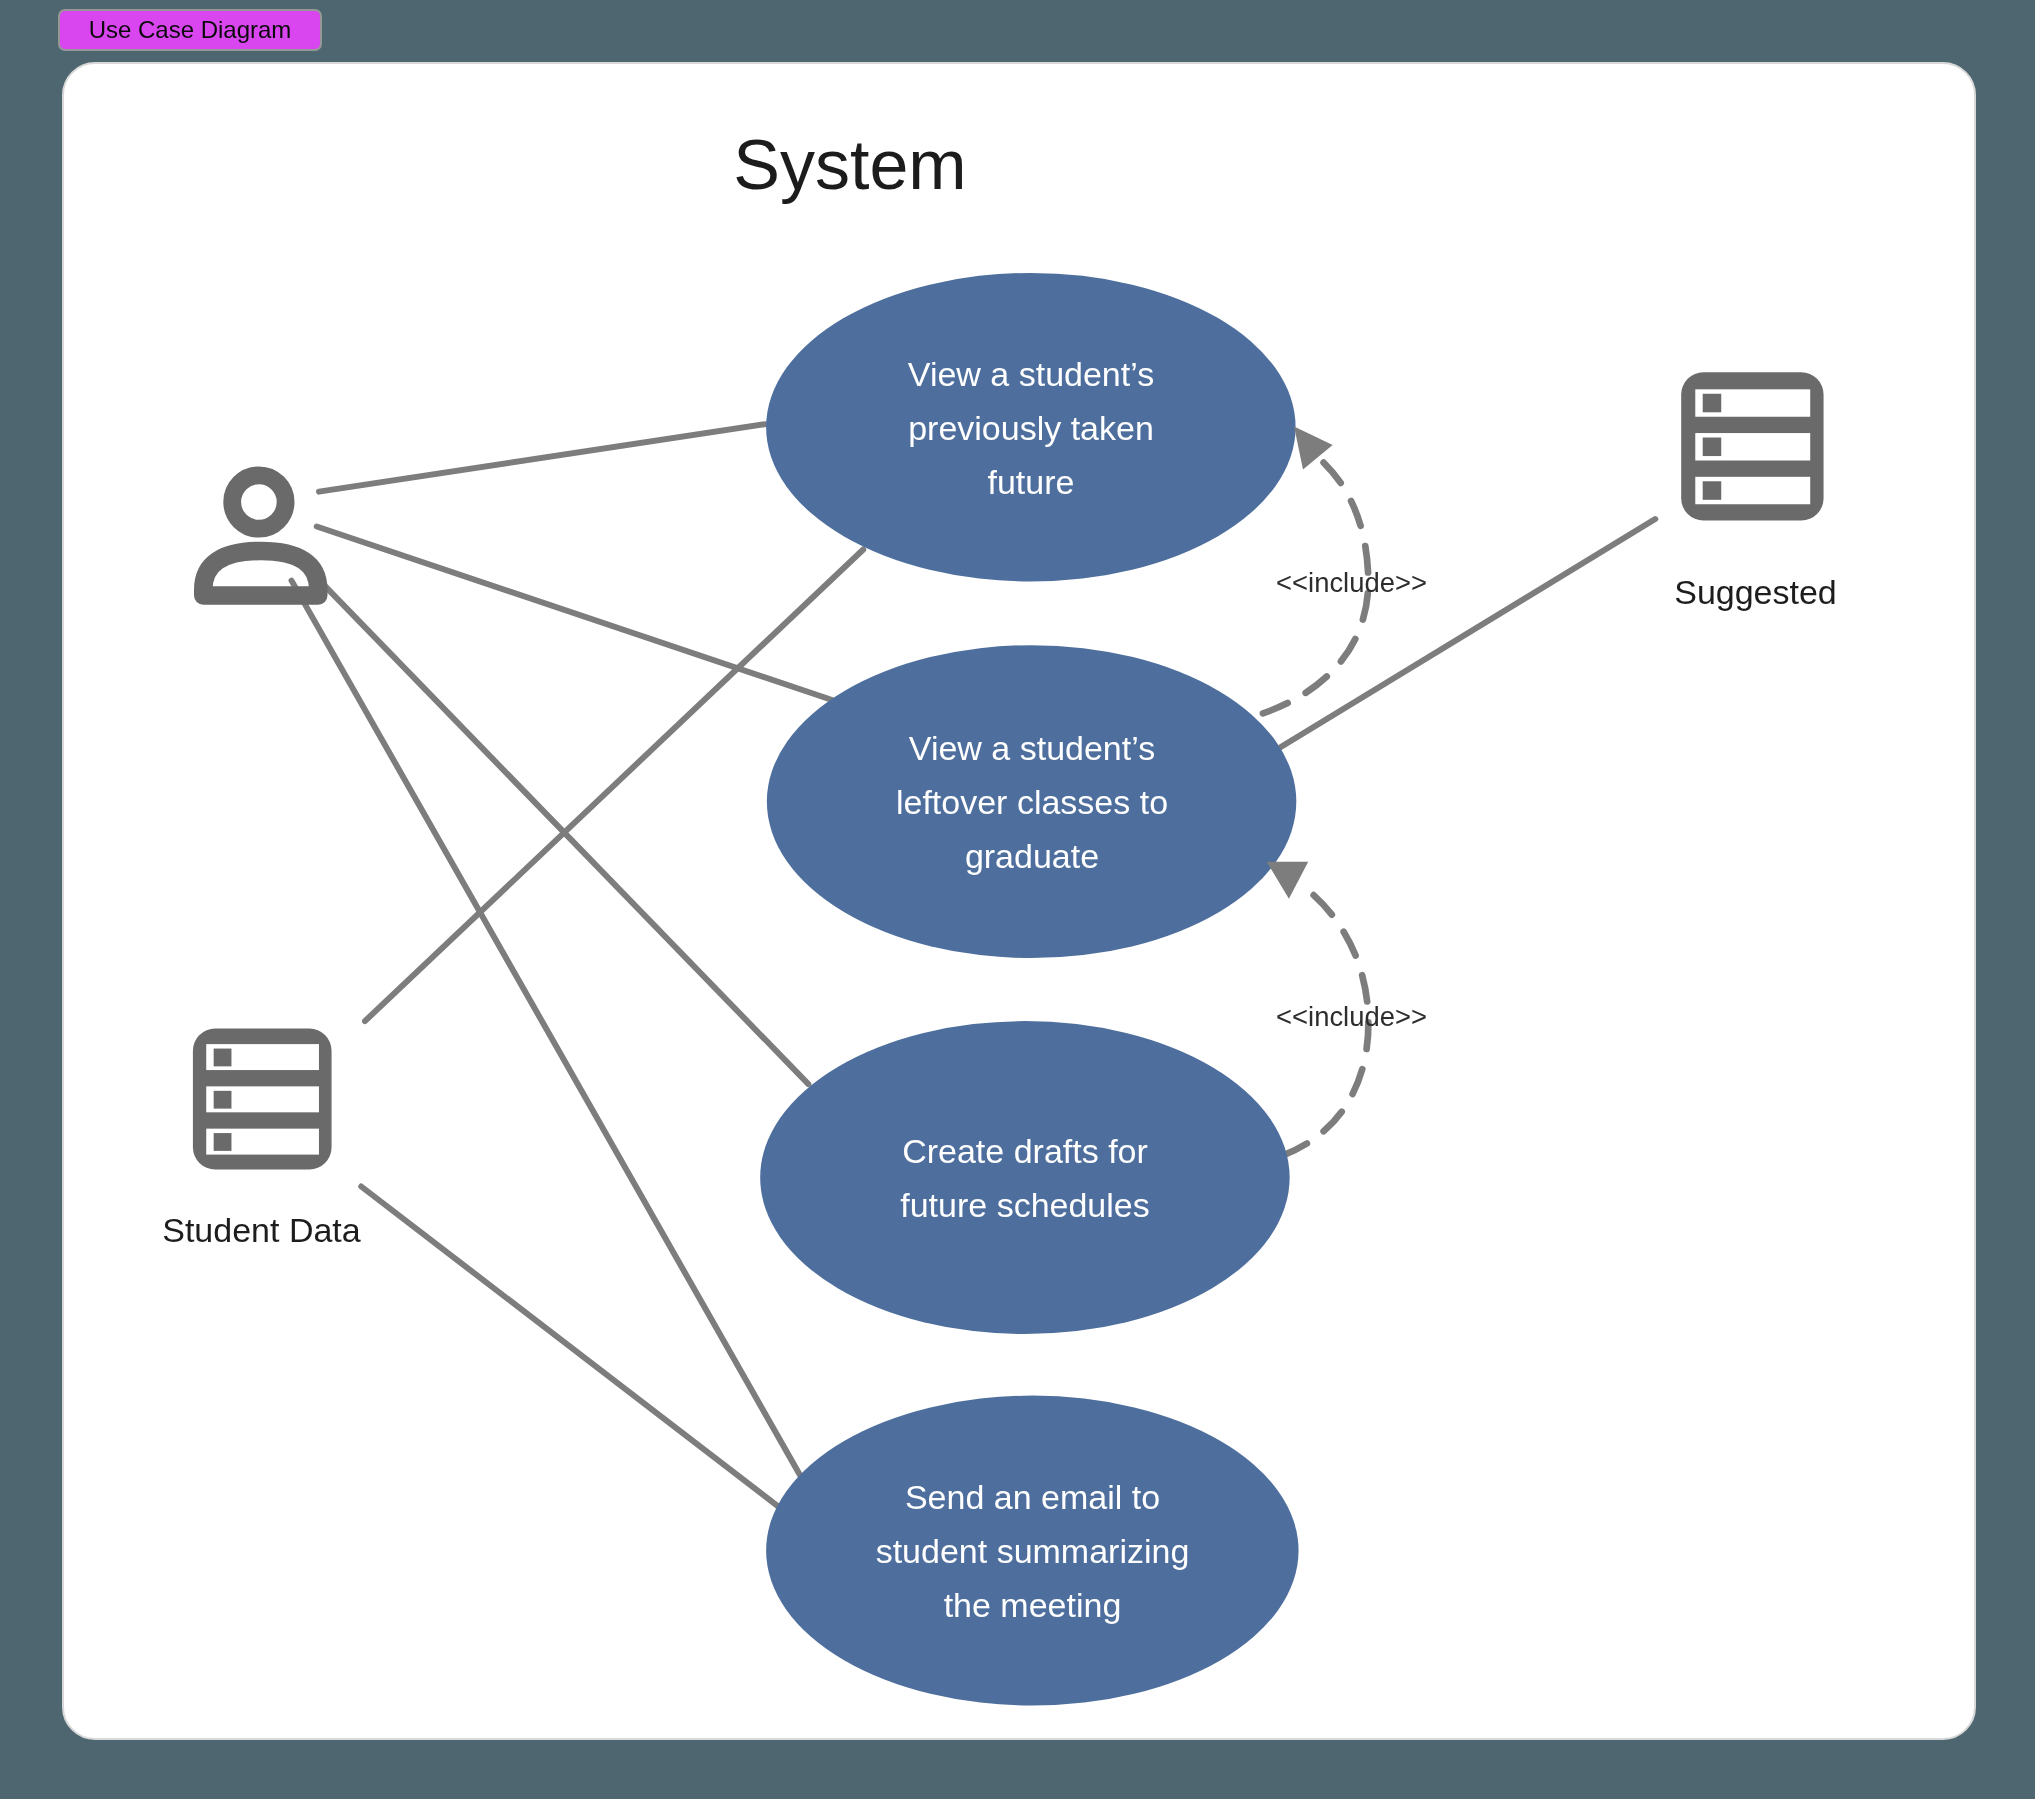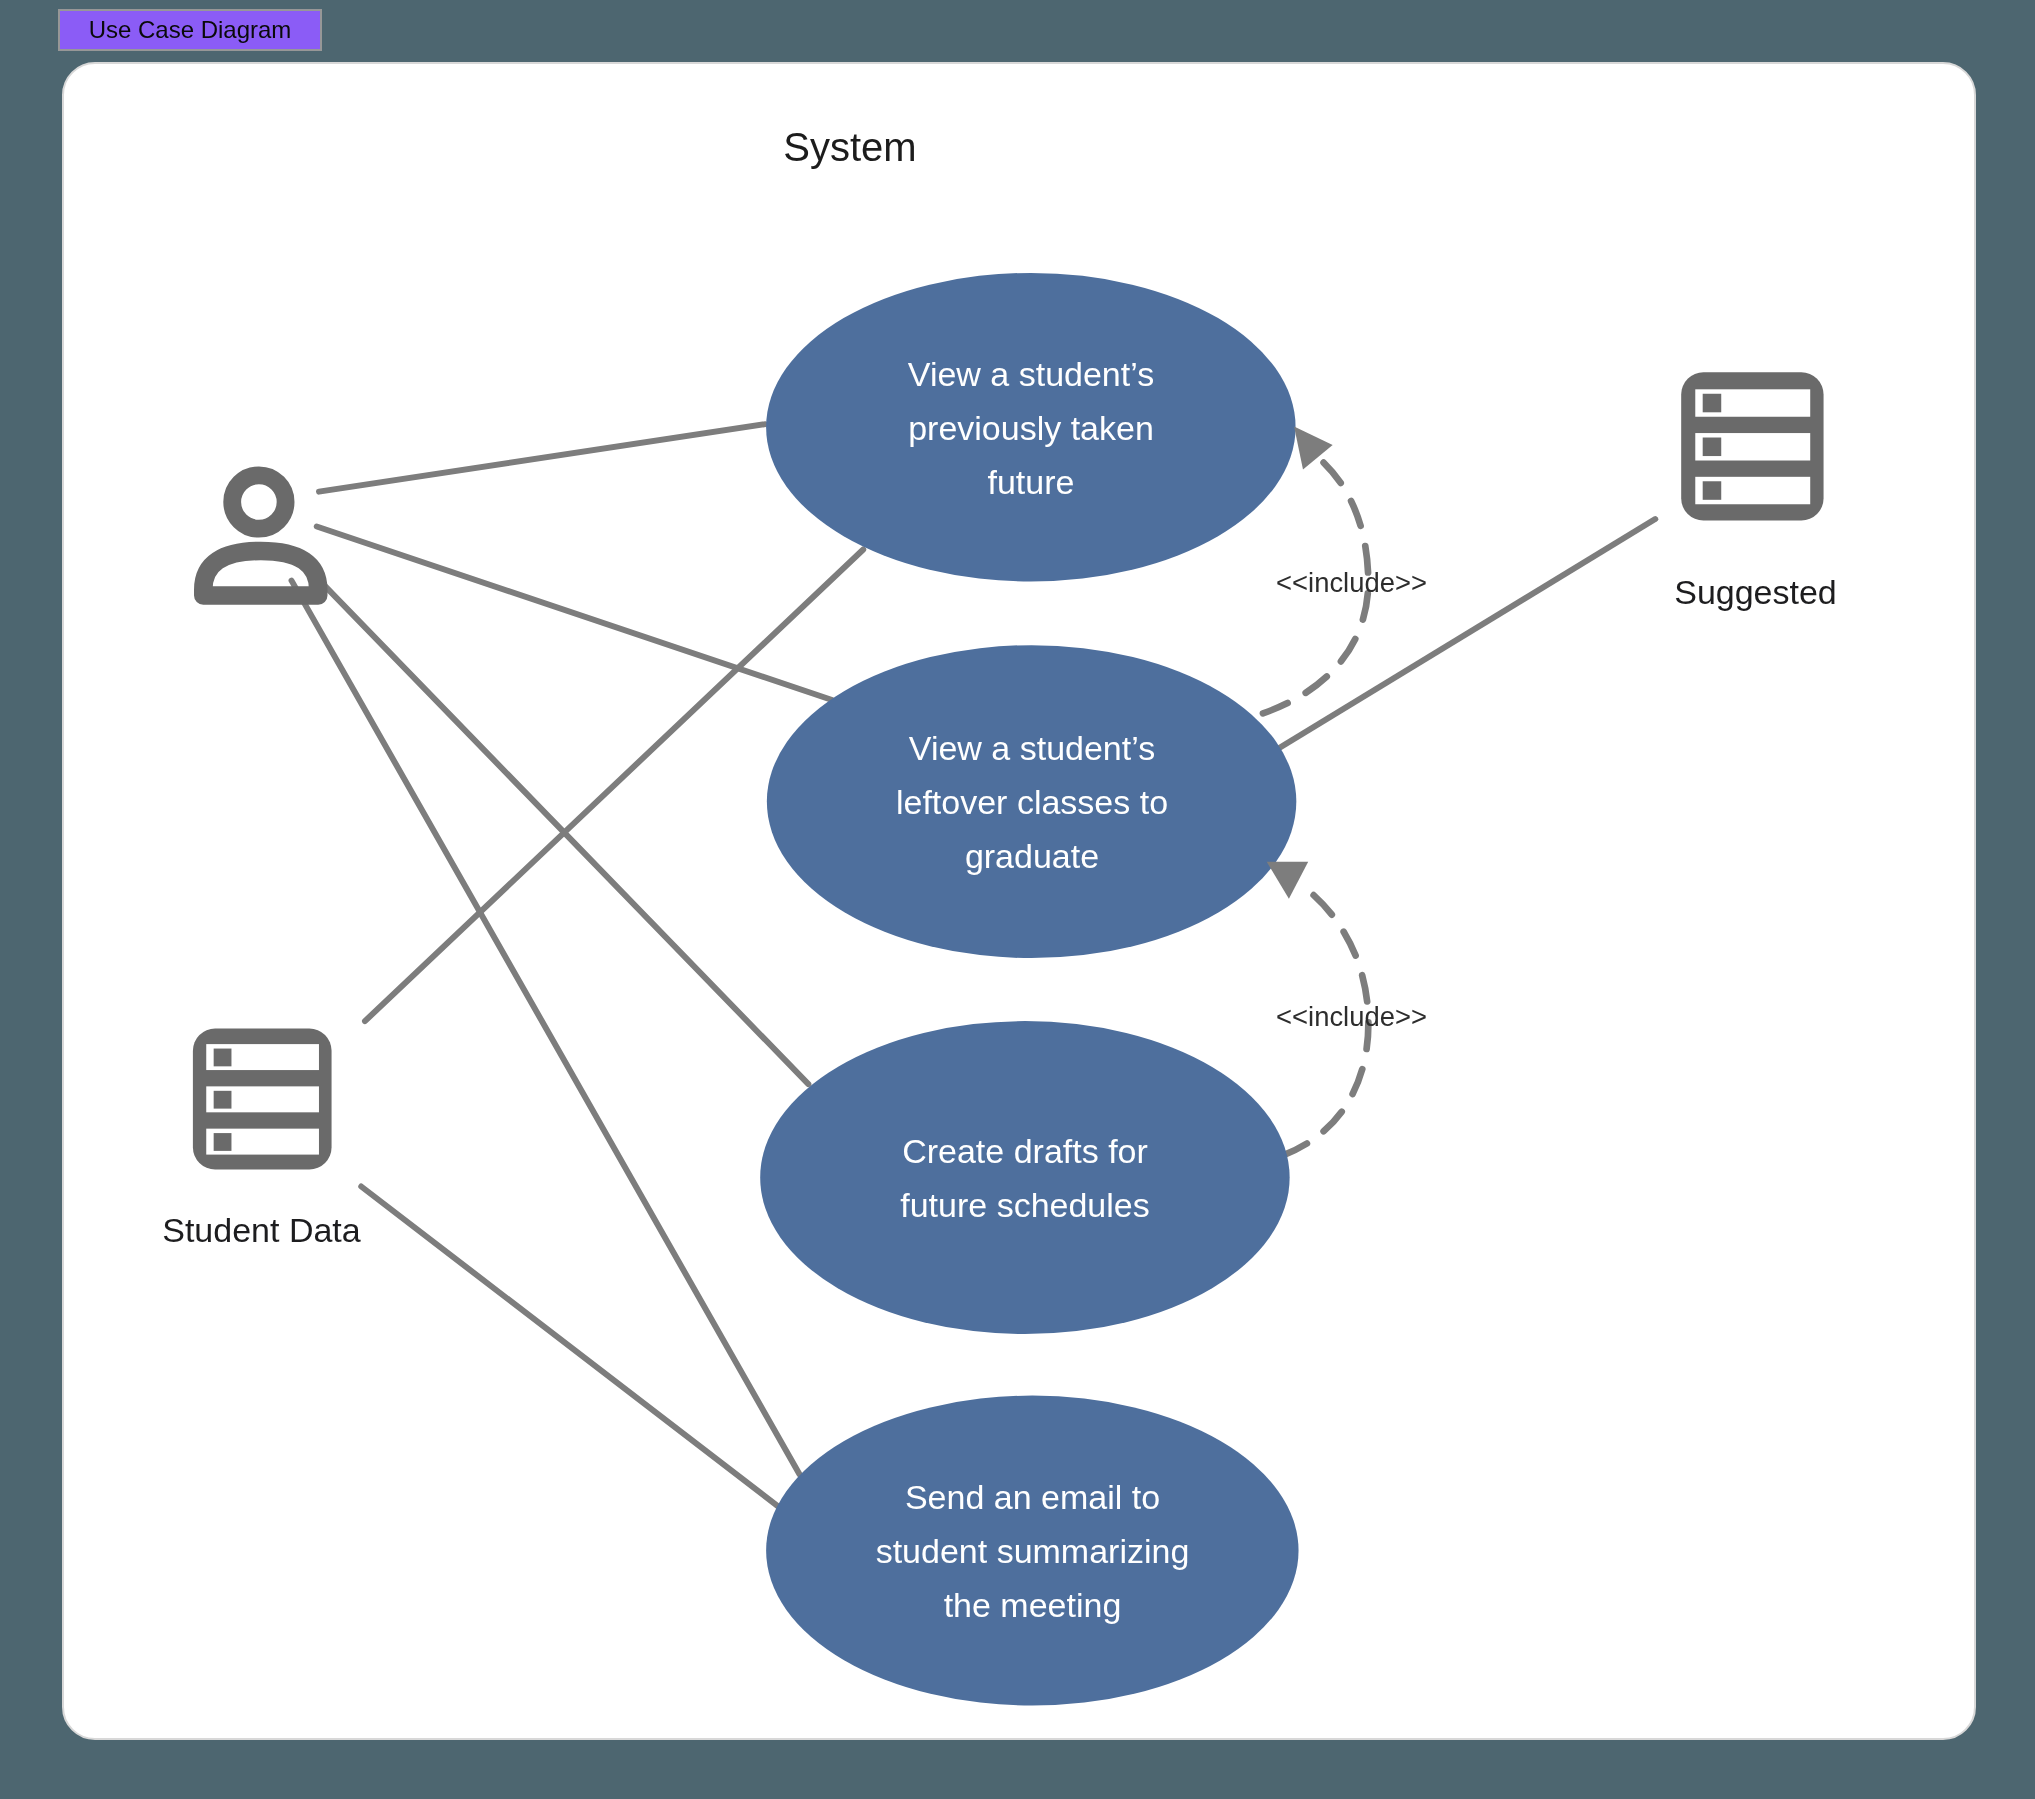--- a/index.html
+++ b/index.html
@@ -7,41 +7,41 @@
     width:2035px;height:1799px;
     background:#4d6670;
     font-family:"Liberation Sans", sans-serif;
     overflow:hidden;
   }
   #canvas{position:relative;width:2035px;height:1799px;}
 
   .tab-button{
     position:absolute;left:58px;top:9px;
     width:264px;height:42px;
-    background:#8b5cf6;
+    background:#d946ef;
     border:2.2px solid #979797;
-    border-radius:0;
+    border-radius:7px;
     box-sizing:border-box;
     display:flex;align-items:center;justify-content:center;
     font-size:24px;font-weight:500;color:#0a0a0a;
   }
 
   .panel{
     position:absolute;left:62px;top:62px;
     width:1914px;height:1678px;
     background:#ffffff;
     border:2.2px solid #d8d8d8;
     border-radius:33px;
     box-sizing:border-box;
   }
 
   .diagram-title{
     position:absolute;left:62px;top:125px;width:1576px;
     text-align:center;
-    font-size:40px;font-weight:500;color:#1c1c1c;
+    font-size:70px;font-weight:500;color:#1c1c1c;
   }
 
   svg.diagram-layer{position:absolute;left:0;top:0;}
 
   .uc-text{
     position:absolute;
     display:flex;flex-direction:column;align-items:center;justify-content:center;
     text-align:center;
     color:#ffffff;font-size:34px;line-height:54px;font-weight:400;
   }

